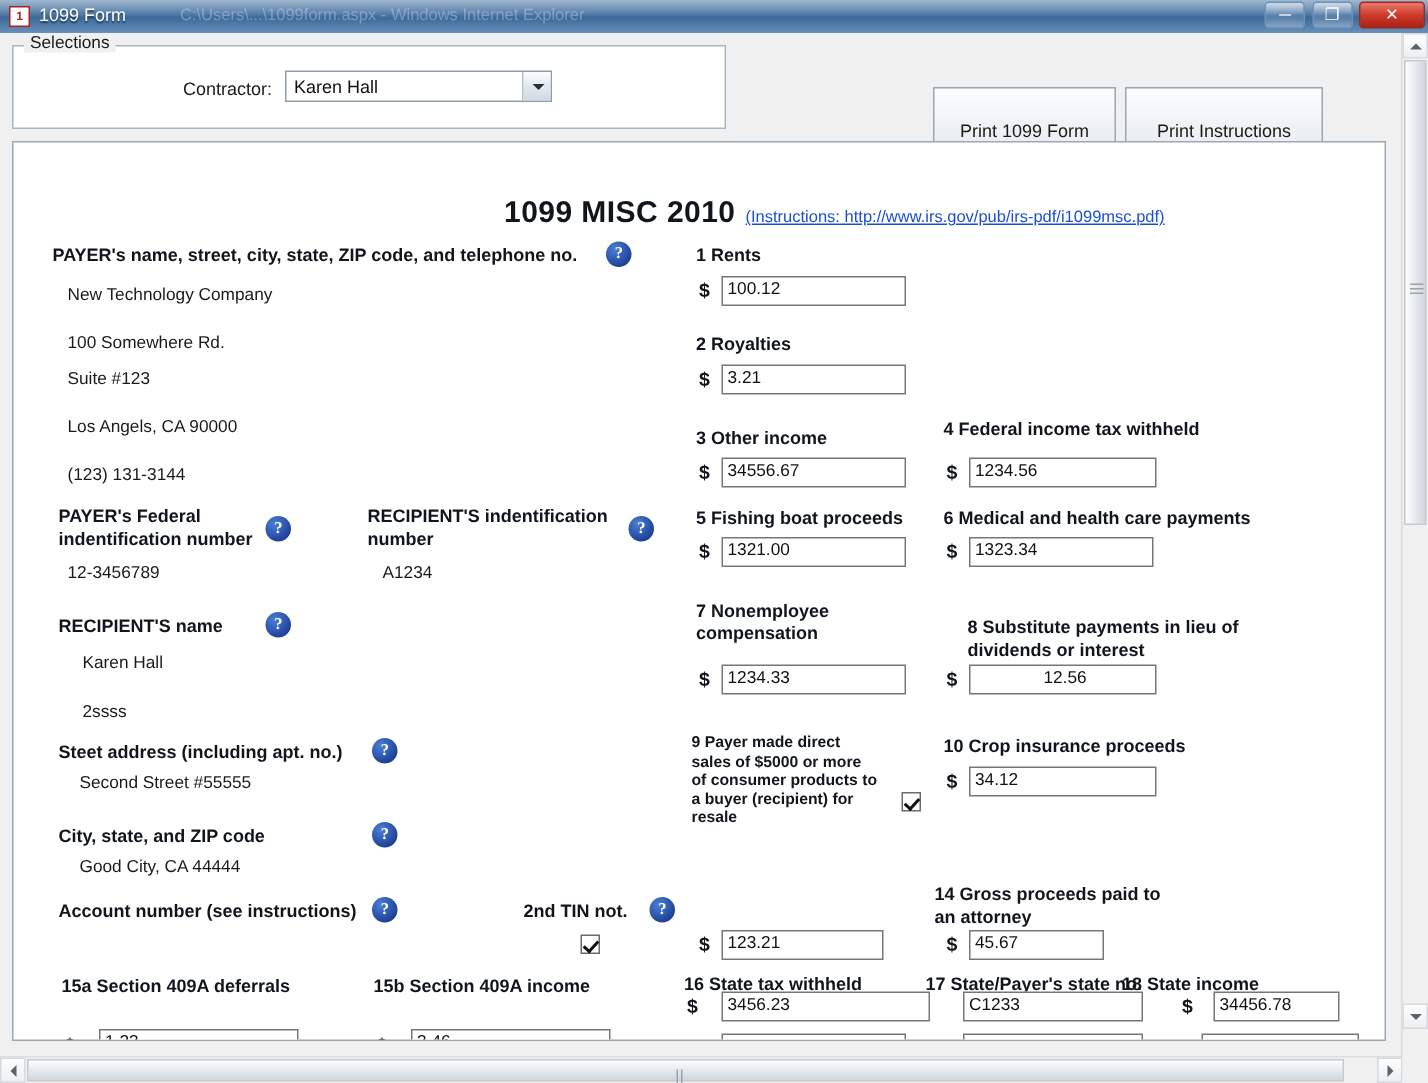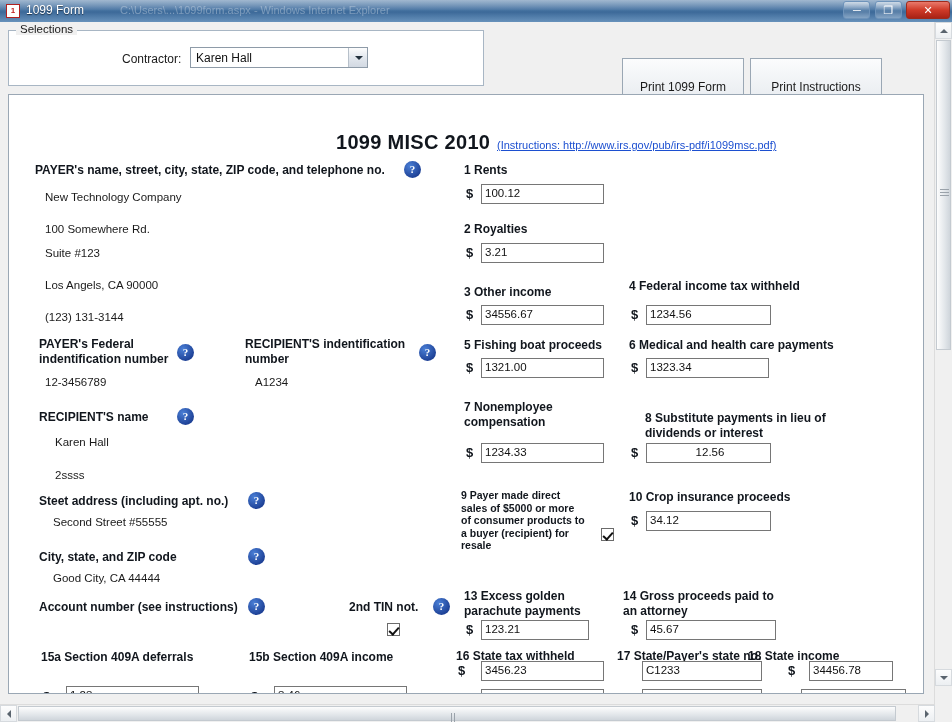--- a/index.html
+++ b/index.html
@@ -425,39 +425,38 @@
       <div class="dollar" style="left:622px; top:350px;">$</div>
       <div class="tb" style="left:637px; top:348px; width:125px;text-align:center;">12.56</div>
 
       <div class="small" style="left:452px; top:394px; width:125px;">9   Payer made direct sales of $5000 or more of consumer products to a buyer (recipient) for resale</div>
       <div class="chk" style="left:592px; top:433px;"></div>
 
       <div class="lbl b" style="left:620px; top:395px;">10   Crop insurance proceeds</div>
       <div class="dollar" style="left:622px; top:418px;">$</div>
       <div class="tb" style="left:637px; top:416px; width:125px;">34.12</div>
 
-      <div class="lbl b" style="left:455px; top:494px; width:120px; line-height:15px;">13   Excess golden parachute payments</div>
       <div class="dollar" style="left:457px; top:527px;">$</div>
       <div class="tb" style="left:472px; top:525px; width:108px;">123.21</div>
 
       <div class="lbl b" style="left:614px; top:494px; width:160px; line-height:15px;">14   Gross proceeds paid to an attorney</div>
       <div class="dollar" style="left:622px; top:527px;">$</div>
-      <div class="tb" style="left:637px; top:525px; width:130px;">45.67</div>
+      <div class="tb" style="left:637px; top:525px; width:90px;">45.67</div>
 
       <div class="lbl b" style="left:32px; top:555px;">15a Section 409A deferrals</div>
       <div class="dollar" style="left:34px; top:594px;">$</div>
       <div class="tb" style="left:57px; top:591px; width:133px;">1.23</div>
 
       <div class="lbl b" style="left:240px; top:555px;">15b Section 409A income</div>
       <div class="dollar" style="left:242px; top:594px;">$</div>
       <div class="tb" style="left:265px; top:591px; width:133px;">3.46</div>
 
       <div class="lbl b" style="left:447px; top:554px;">16   State tax withheld</div>
       <div class="dollar" style="left:449px; top:568px;">$</div>
-      <div class="tb" style="left:472px; top:566px; width:123px;">3456.23</div>
+      <div class="tb" style="left:472px; top:566px; width:139px;">3456.23</div>
       <div class="dollar" style="left:449px; top:596px;">$</div>
       <div class="tb" style="left:472px; top:594px; width:123px;">0.00</div>
 
       <div class="lbl b" style="left:608px; top:554px;">17   State/Payer's state no.</div>
       <div class="tb" style="left:633px; top:566px; width:120px;">C1233</div>
       <div class="tb" style="left:633px; top:594px; width:120px;"></div>
 
       <div class="lbl b" style="left:739px; top:554px;">18   State income</div>
       <div class="dollar" style="left:779px; top:568px;">$</div>
       <div class="tb" style="left:800px; top:566px; width:84px;">34456.78</div>

